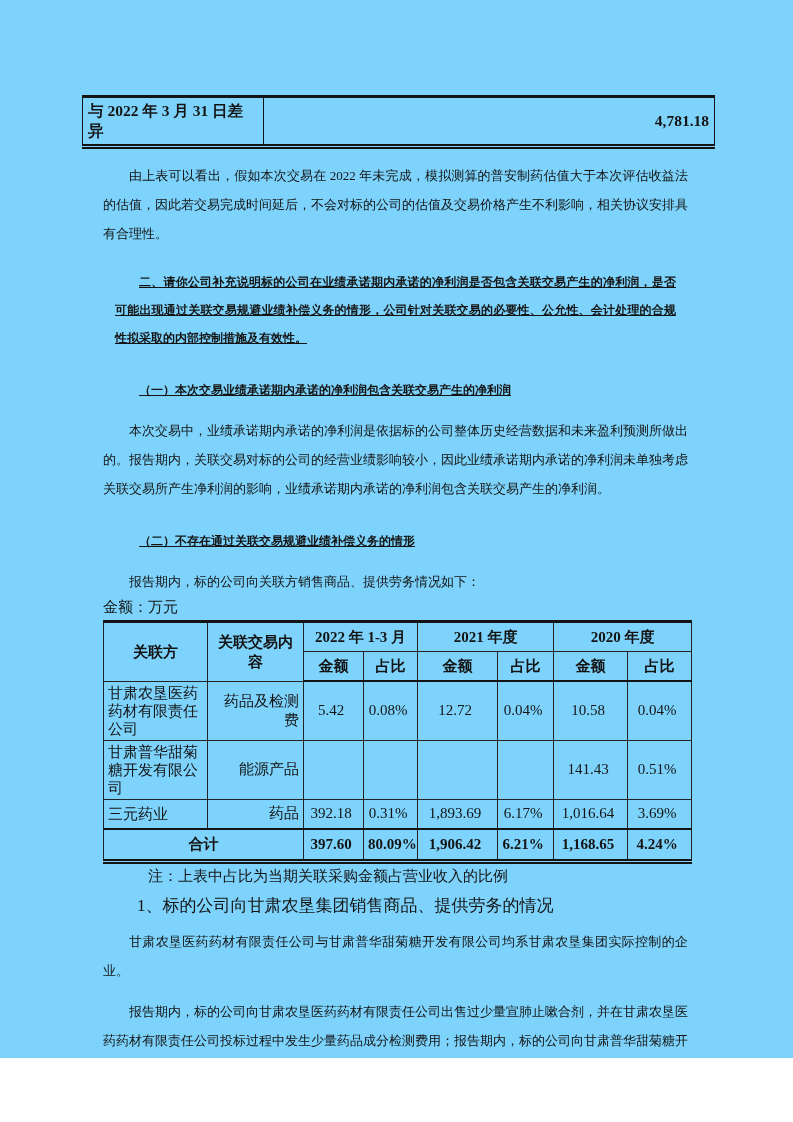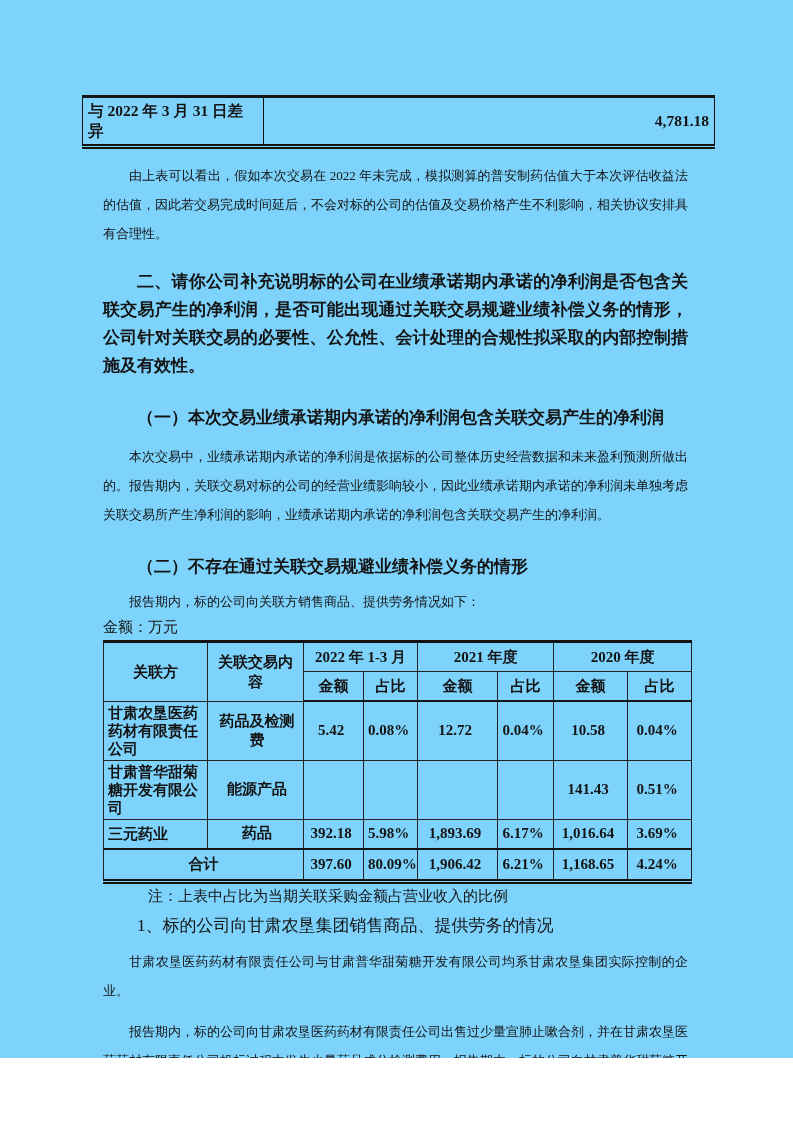--- a/index.html
+++ b/index.html
@@ -38,25 +38,26 @@
   
   .body-p {
     font-size: 13px;
     line-height: 29px;
     text-align: justify;
     text-indent: 2em;
     margin: 0;
   }
   .h-bold {
     font-weight: bold;
-    font-size: 17px;
+    font-size: 12px;
     line-height: 28px;
     text-align: justify;
     text-indent: 2em;
-    margin: 0;
+    margin: 12px;
+    text-decoration: underline;
   }
   .mt-p1 { margin-top: 12px; }
   .mt-h2 { margin-top: 20px; }
   .mt-h3a { margin-top: 24px; }
   .mt-p2 { margin-top: 10px; }
   .mt-h3b { margin-top: 24px; }
   .mt-lead { margin-top: 6px; }
 
   .unit-label {
     font-size: 15px;
@@ -73,39 +74,38 @@
     font-size: 15px;
     table-layout: fixed;
     border: 1.5px solid #141414;
     border-top: 3px solid #141414;
     border-bottom: 5px double #141414;
   }
   .main-table th, .main-table td {
     border: 1px solid #232323;
     padding: 2px 4px;
     overflow: hidden;
-    font-weight: bold;
   }
   .main-table th {
     font-weight: bold;
     text-align: center;
     line-height: 20px;
     height: 24px;
   }
   .hdr-bottom th { border-bottom: 2px solid #141414; }
   .row-tall td { height: 35px; }
   .row-short td { height: 24px; }
   td.party {
     text-align: left;
     line-height: 18px;
     padding-left: 4px;
     padding-right: 2px;
   }
   td.content {
-    text-align: center;
+    text-align: right;
     padding-left: 7px;
   }
   td.num {
     text-align: center;
     padding-right: 9px;
   }
   tr.total-row td {
     border-top: 2px solid #141414;
     font-weight: bold;
     height: 25px;
@@ -199,21 +199,21 @@
       <td class="num"></td>
       <td class="num"></td>
       <td class="num"></td>
       <td class="num">141.43</td>
       <td class="num">0.51%</td>
     </tr>
     <tr class="row-short">
       <td class="party">三元药业</td>
       <td class="content">药品</td>
       <td class="num">392.18</td>
-      <td class="num">5.98%</td>
+      <td class="num">0.31%</td>
       <td class="num">1,893.69</td>
       <td class="num">6.17%</td>
       <td class="num">1,016.64</td>
       <td class="num">3.69%</td>
     </tr>
     <tr class="total-row">
       <td colspan="2" class="total-label">合计</td>
       <td class="num">397.60</td>
       <td class="num">80.09%</td>
       <td class="num">1,906.42</td>

